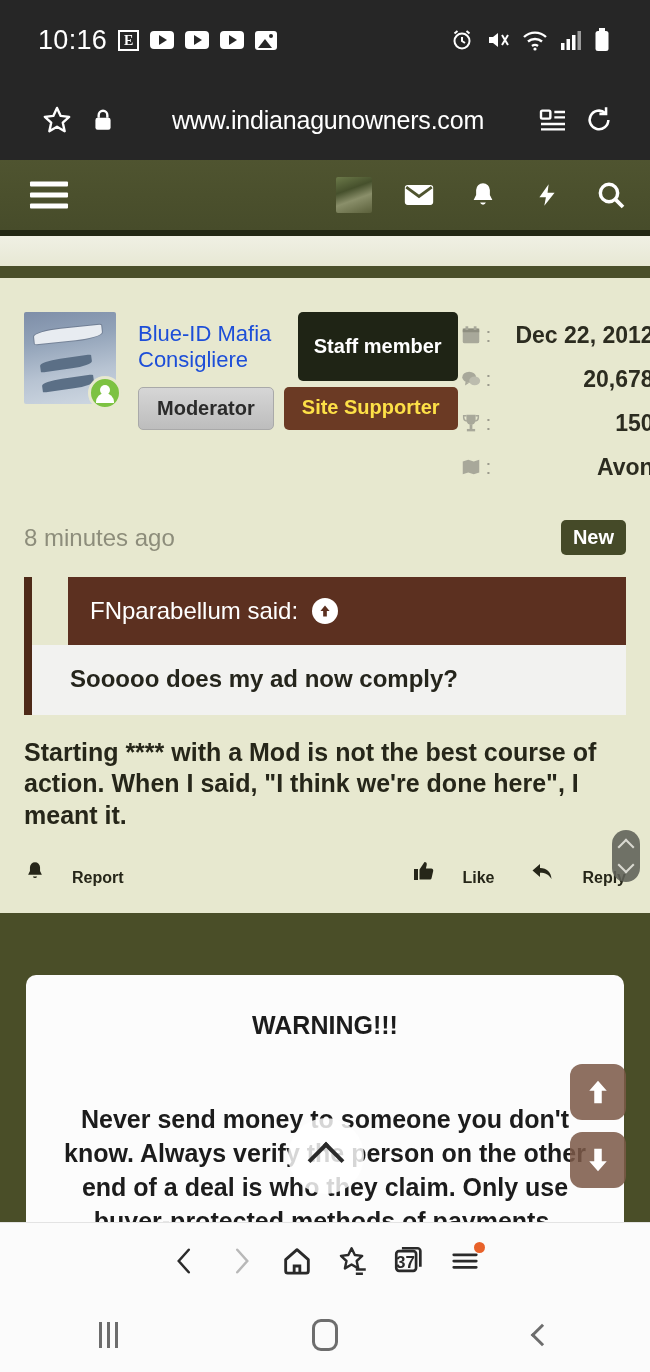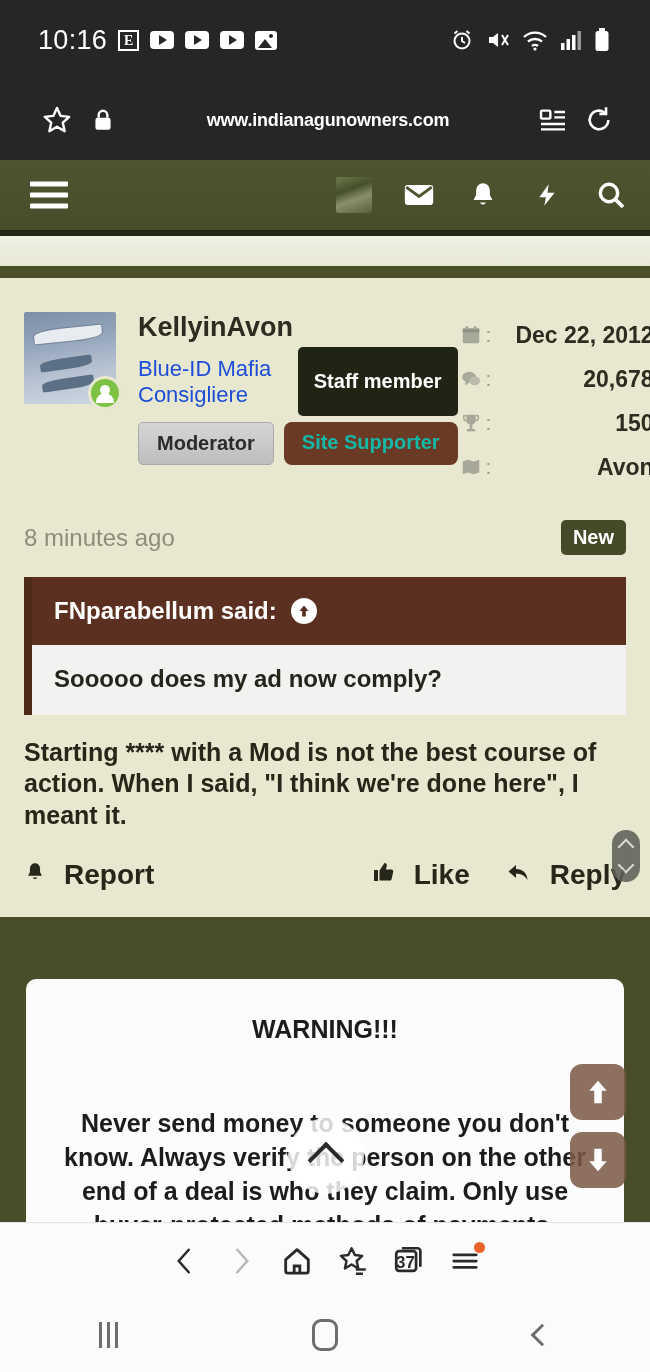--- a/index.html
+++ b/index.html
@@ -34,21 +34,21 @@
   .imgicon { width: 22px; height: 19px; background:#fff; border-radius:3px; position: relative; overflow:hidden;}
   .imgicon::before{content:""; position:absolute; left:3px; bottom:2px; width:0;height:0;
     border-left:7px solid transparent;border-right:7px solid transparent;border-bottom:9px solid #262626;}
   .imgicon::after{content:""; position:absolute; right:4px; top:3px; width:4px;height:4px;border-radius:50%;background:#262626;}
 
   
   .urlbar {
     height: 80px; background: #262626; color: #fff;
     display: flex; align-items: center; padding: 0 28px 0 34px; gap: 0;
   }
-  .url-text { flex: 1; text-align: center; font-size: 18px; font-weight: 700; letter-spacing: -.2px; }
+  .url-text { flex: 1; text-align: center; font-size: 25px; font-weight: 400; letter-spacing: -.2px; }
   .url-ic { width: 46px; height: 46px; display:flex; align-items:center; justify-content:center; }
 
   
   .sitenav {
     height: 76px; background: linear-gradient(#4f5430, #474c2a);
     display: flex; align-items: center; justify-content: flex-end;
     padding: 0 22px; position: relative;
     border-bottom: 6px solid #232714;
   }
   .hamburger { position: absolute; left: 30px; top: 50%; transform: translateY(-50%); width: 38px; }
@@ -94,52 +94,52 @@
   .staff-badge {
     background: #1f2415; color: #fff; font-size: 20px; font-weight: 700;
     padding: 23px 16px; border-radius: 5px; margin-left: 6px; white-space: nowrap;
     position: relative; z-index: 3;
   }
   .badge-row { display: flex; gap: 10px; margin-top: 6px; }
   .badge {
     font-size: 20px; font-weight: 700; padding: 9px 18px; border-radius: 5px; white-space: nowrap;
   }
   .badge.mod { background: linear-gradient(#d6d6d6,#bdbdbd); color: #2b2b2b; border:1px solid #a9a9a9;}
-  .badge.supporter { background: #6b3a24; color: #14b8a6; border-radius: 8px; }
+  .badge.supporter { background: #6b3a24; color: #fde047; }
 
   .stats { width: 196px; flex: 0 0 196px; padding-top: 6px; }
   .stat-row { display: flex; align-items: center; justify-content: flex-end; height: 34px; margin-bottom: 10px; }
   .stat-icon { width: 26px; display:flex; align-items:center; justify-content:center; color:#9b9b8d; }
   .stat-colon { color:#9b9b8d; font-size: 21px; margin: 0 4px 0 2px; }
   .stat-val { font-size: 23px; font-weight: 700; color: #2c2c20; flex: 1; text-align: right; }
 
   .meta-row {
     display: flex; align-items: center; justify-content: space-between;
     padding: 26px 24px 0 24px;
   }
   .timestamp { font-size: 24px; color: #8d8d7b; }
   .new-badge { background:#454a28; color:#fff; font-size:20px; font-weight:700; padding:6px 12px; border-radius:5px;}
 
   .quote {
     margin: 22px 24px 0 24px; border-left: 8px solid #4e2a18; position: relative;
   }
   .quote-head {
     background: #5c3020; color: #fff; padding: 20px 22px;
-    font-size: 24px; font-weight: 700; display: flex; align-items: center; gap: 14px;
+    font-size: 24px; font-weight: 400; display: flex; align-items: center; gap: 14px; margin-left: 36px;
   }
   .quote-arrow {
     width: 26px; height: 26px; border-radius: 50%; background: #fff;
     display:flex; align-items:center; justify-content:center;
   }
-  .quote-body { background: #f2f2f0; padding: 20px 22px 22px 22px; font-size: 24px; font-weight: 700; color: #25251c; }
+  .quote-body { background: #f2f2f0; padding: 20px 22px 22px 38px; font-size: 24px; font-weight: 700; color: #25251c; }
 
   .post-body { padding: 22px 24px 0 24px; font-size: 25px; font-weight: 700; color: #262619; line-height: 1.25; }
 
   .actions { display:flex; align-items:center; justify-content: space-between; padding: 28px 24px 26px 24px; }
-  .action { display:flex; align-items:flex-start; gap: 18px; font-size: 28px; font-weight: 700; color: #262619; }
+  .action { display:flex; align-items:flex-end; gap: 26px; font-size: 16px; font-weight: 700; color: #262619; }
   .actions-right { display:flex; align-items:center; gap: 36px; }
 
   
   .scroll-handle {
     position: absolute; right: 10px; top: 552px; width: 28px; height: 52px;
     background: #5f6158; border-radius: 16px; opacity: .88;
     display:flex; flex-direction: column; align-items:center; justify-content: space-around;
     padding: 8px 0; z-index: 20;
   }
   .chev { width: 12px; height: 12px; border-right: 2px solid #d8d8d2; border-bottom: 2px solid #d8d8d2; }
@@ -312,21 +312,20 @@
       <div class="avatar-wrap">
         <div class="avatar">
           <span class="plane p1"></span>
           <span class="plane p2"></span>
           <span class="plane p3"></span>
         </div>
         <span class="online-dot"></span>
       </div>
 
       <div class="user-block">
-        <div class="username">KellyinAvon</div>
         <div class="title-row">
           <span class="usertitle">Blue-ID Mafia Consigliere</span>
           <span class="staff-badge">Staff member</span>
         </div>
         <div class="badge-row">
           <span class="badge mod">Moderator</span>
           <span class="badge supporter">Site Supporter</span>
         </div>
       </div>
 

